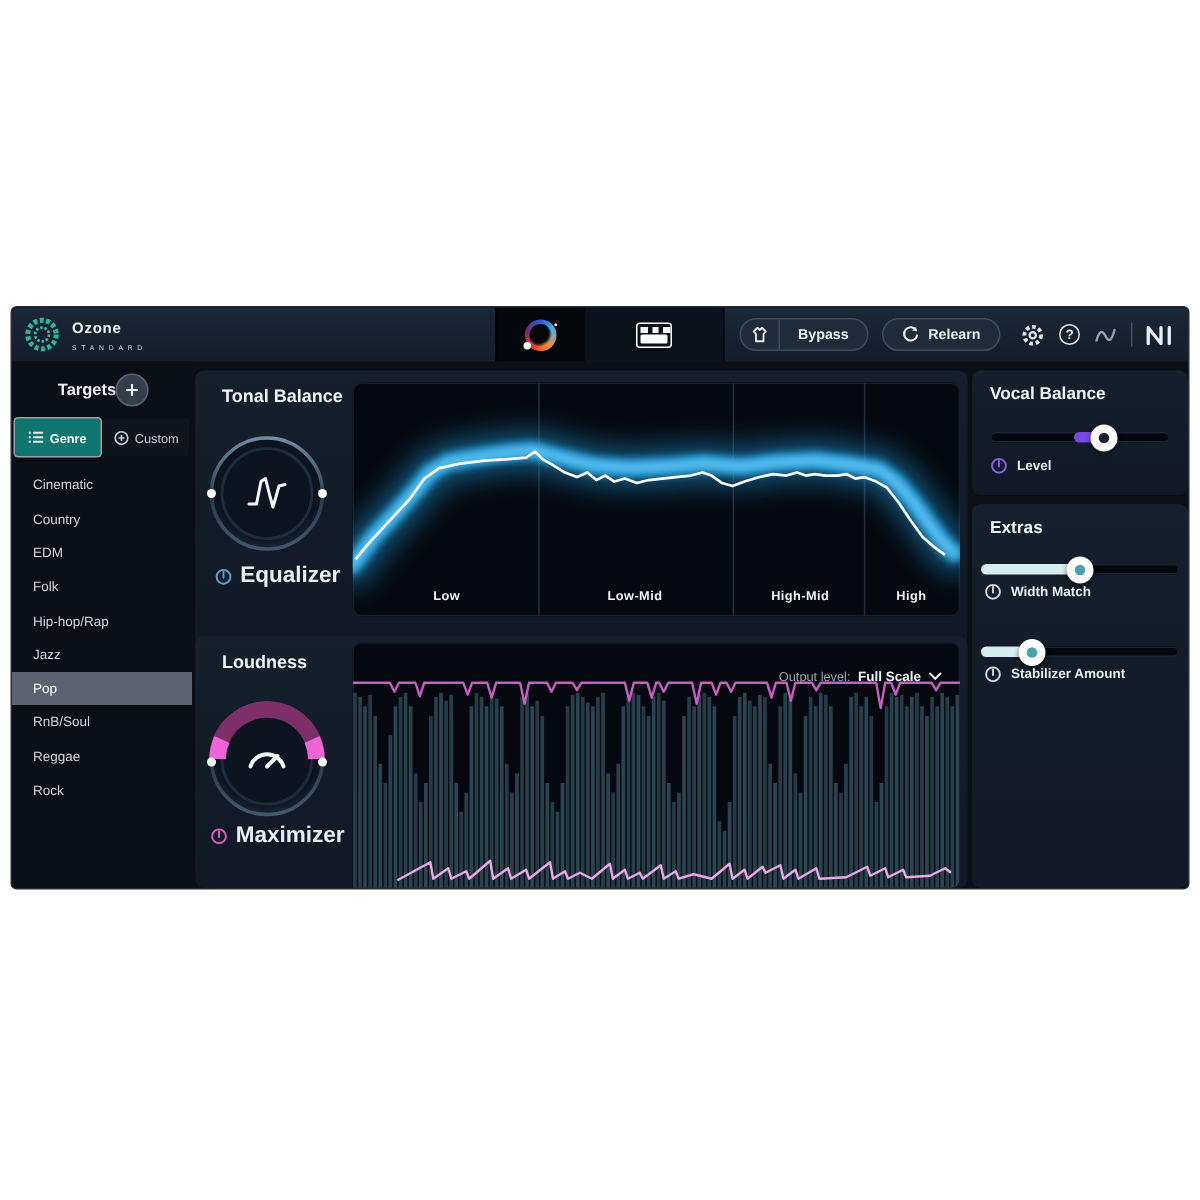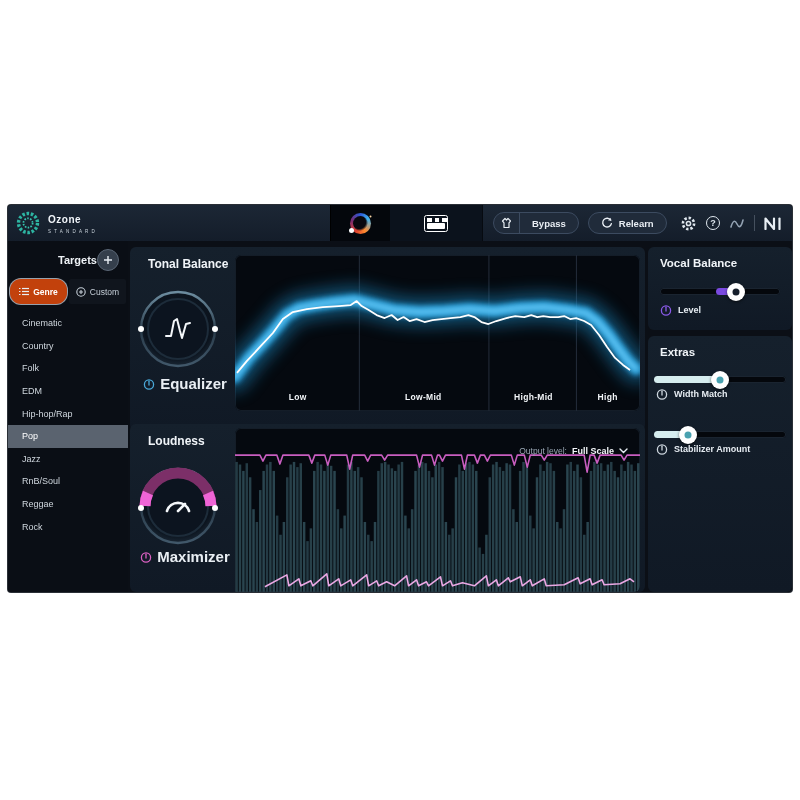--- a/index.html
+++ b/index.html
@@ -27,26 +27,26 @@
   .bypass-group { padding:0; overflow:hidden;text-align:center; }
   .bypass-seg-icon { width:26px; height:100%; display:flex; align-items:center; justify-content:center; border-right:1px solid #3c4b60; }
   .bypass-label { padding:0 12px; font-weight:bold; }
   .relearn { margin-left:9px; padding:0 12px; gap:6px; font-weight:bold; }
   .tb-right { display:flex; align-items:center; gap:9px; margin-left:auto; padding-right:10px; }
   .help-badge { width:14px; height:14px; border:1.4px solid #dfe7ee; border-radius:50%; color:#dfe7ee; font-size:9px; font-weight:bold; display:flex; align-items:center; justify-content:center; }
   .tb-divider { width:1px; height:16px; background:#45505e; }
 
   
   .sidebar { position:absolute; left:0; top:36px; width:120px; bottom:0; background:#0a0e15; }
-  .sb-head { display:flex; align-items:center; justify-content:flex-start; padding:8px 8px 0 10px;margin-left:40px; }
+  .sb-head { display:flex; align-items:center; justify-content:center; padding:8px 8px 0 10px; }
   .sb-title { color:#eef2f6; font-size:11px; font-weight:bold; }
   .plus-btn { width:22px; height:22px; border-radius:50%; background:#353f4c; border:1px solid #5a6675; display:flex; align-items:center; justify-content:center; }
   .tabs { display:flex; margin-top:8px; padding:0 2px; gap:2px; }
   .tab { flex:1; height:25px; display:flex; align-items:center; justify-content:center; gap:4px; font-size:8.5px; color:#c6cfd8; background:#10151d; border-radius:2px; }
-  .tab.active { background:#c2410c; color:#ffffff; font-weight:bold; box-shadow:0 0 0 1px #97a1ac;border-radius:11px; }
+  .tab.active { background:#0f766e; color:#ffffff; font-weight:bold; box-shadow:0 0 0 1px #97a1ac; }
   .genre-list { margin-top:8px; }
   .genre-item { height:22.6px; display:flex; align-items:center; padding-left:14px; font-size:9px; color:#cfd6dd; cursor:default; }
   .genre-item.selected { background:#5a636f; color:#ffffff; }
 
   
   .card { position:absolute; background:linear-gradient(#15202c,#101925); border-radius:6px; }
   .card-title { position:absolute; left:18px; top:10px; color:#f0f4f8; font-size:12px; font-weight:bold; }
   .card-title-sm { position:absolute; left:12px; top:10px; color:#f0f4f8; font-size:11.5px; font-weight:bold; }
   #tonal-card { left:122px; top:42px; width:515px; height:184px; }
   #loud-card { left:122px; top:219px; width:515px; height:168px; }
@@ -176,25 +176,25 @@
         <svg width="10" height="10" viewBox="0 0 10 10">
           <circle cx="5" cy="5" r="4.2" fill="none" stroke="#c6cfd8" stroke-width="1.1"></circle>
           <path d="M5,3 V7 M3,5 H7" stroke="#c6cfd8" stroke-width="1.1"></path>
         </svg>
         <span>Custom</span>
       </div>
     </div>
     <div class="genre-list">
         <div class="genre-item">Cinematic</div>
         <div class="genre-item">Country</div>
+        <div class="genre-item">EDM</div>
         <div class="genre-item">Folk</div>
-        <div class="genre-item">EDM</div>
         <div class="genre-item">Hip-hop/Rap</div>
+        <div class="genre-item">Jazz</div>
         <div class="genre-item selected">Pop</div>
-        <div class="genre-item">Jazz</div>
         <div class="genre-item">RnB/Soul</div>
         <div class="genre-item">Reggae</div>
         <div class="genre-item">Rock</div>
       </div>
   </div>
 
   <div class="card" id="tonal-card">
     <span class="card-title">Tonal Balance</span>
     <div class="knob-wrap">
       <svg width="84" height="84" viewBox="0 0 84 84">

